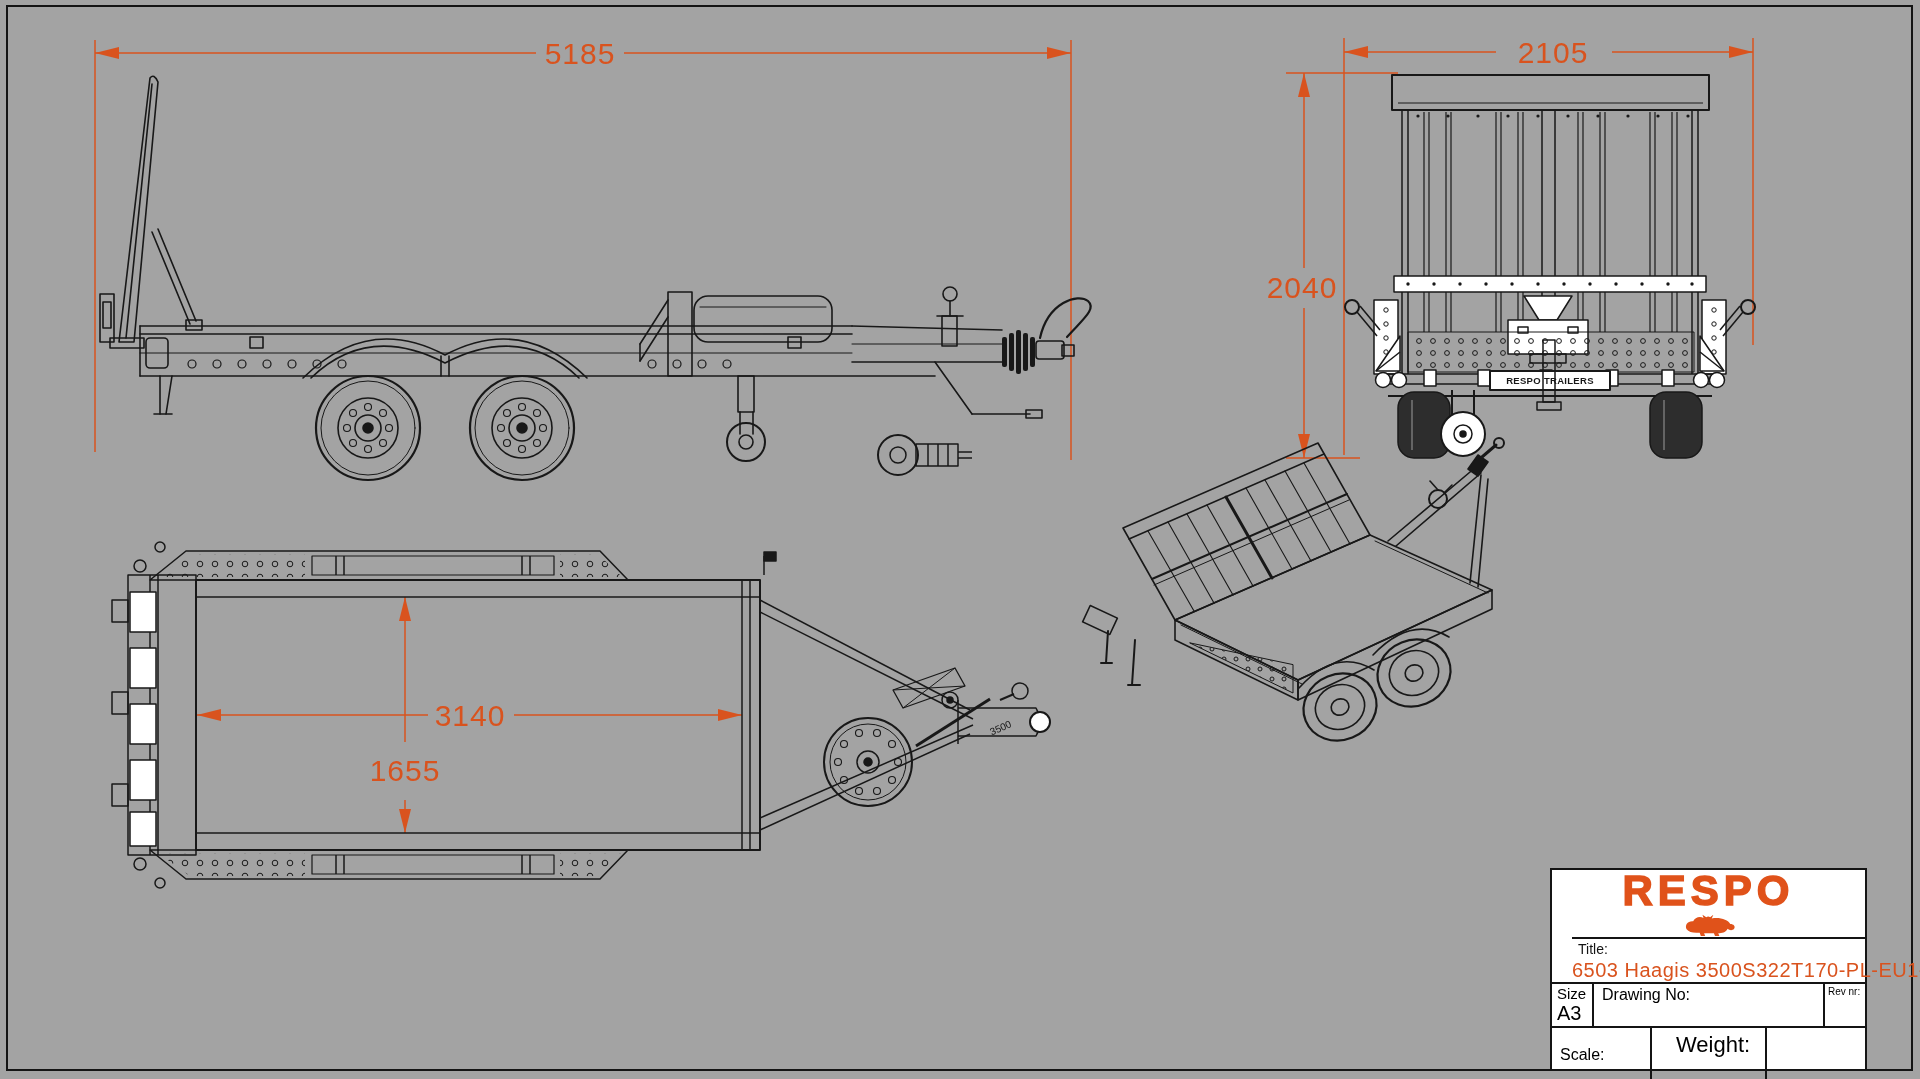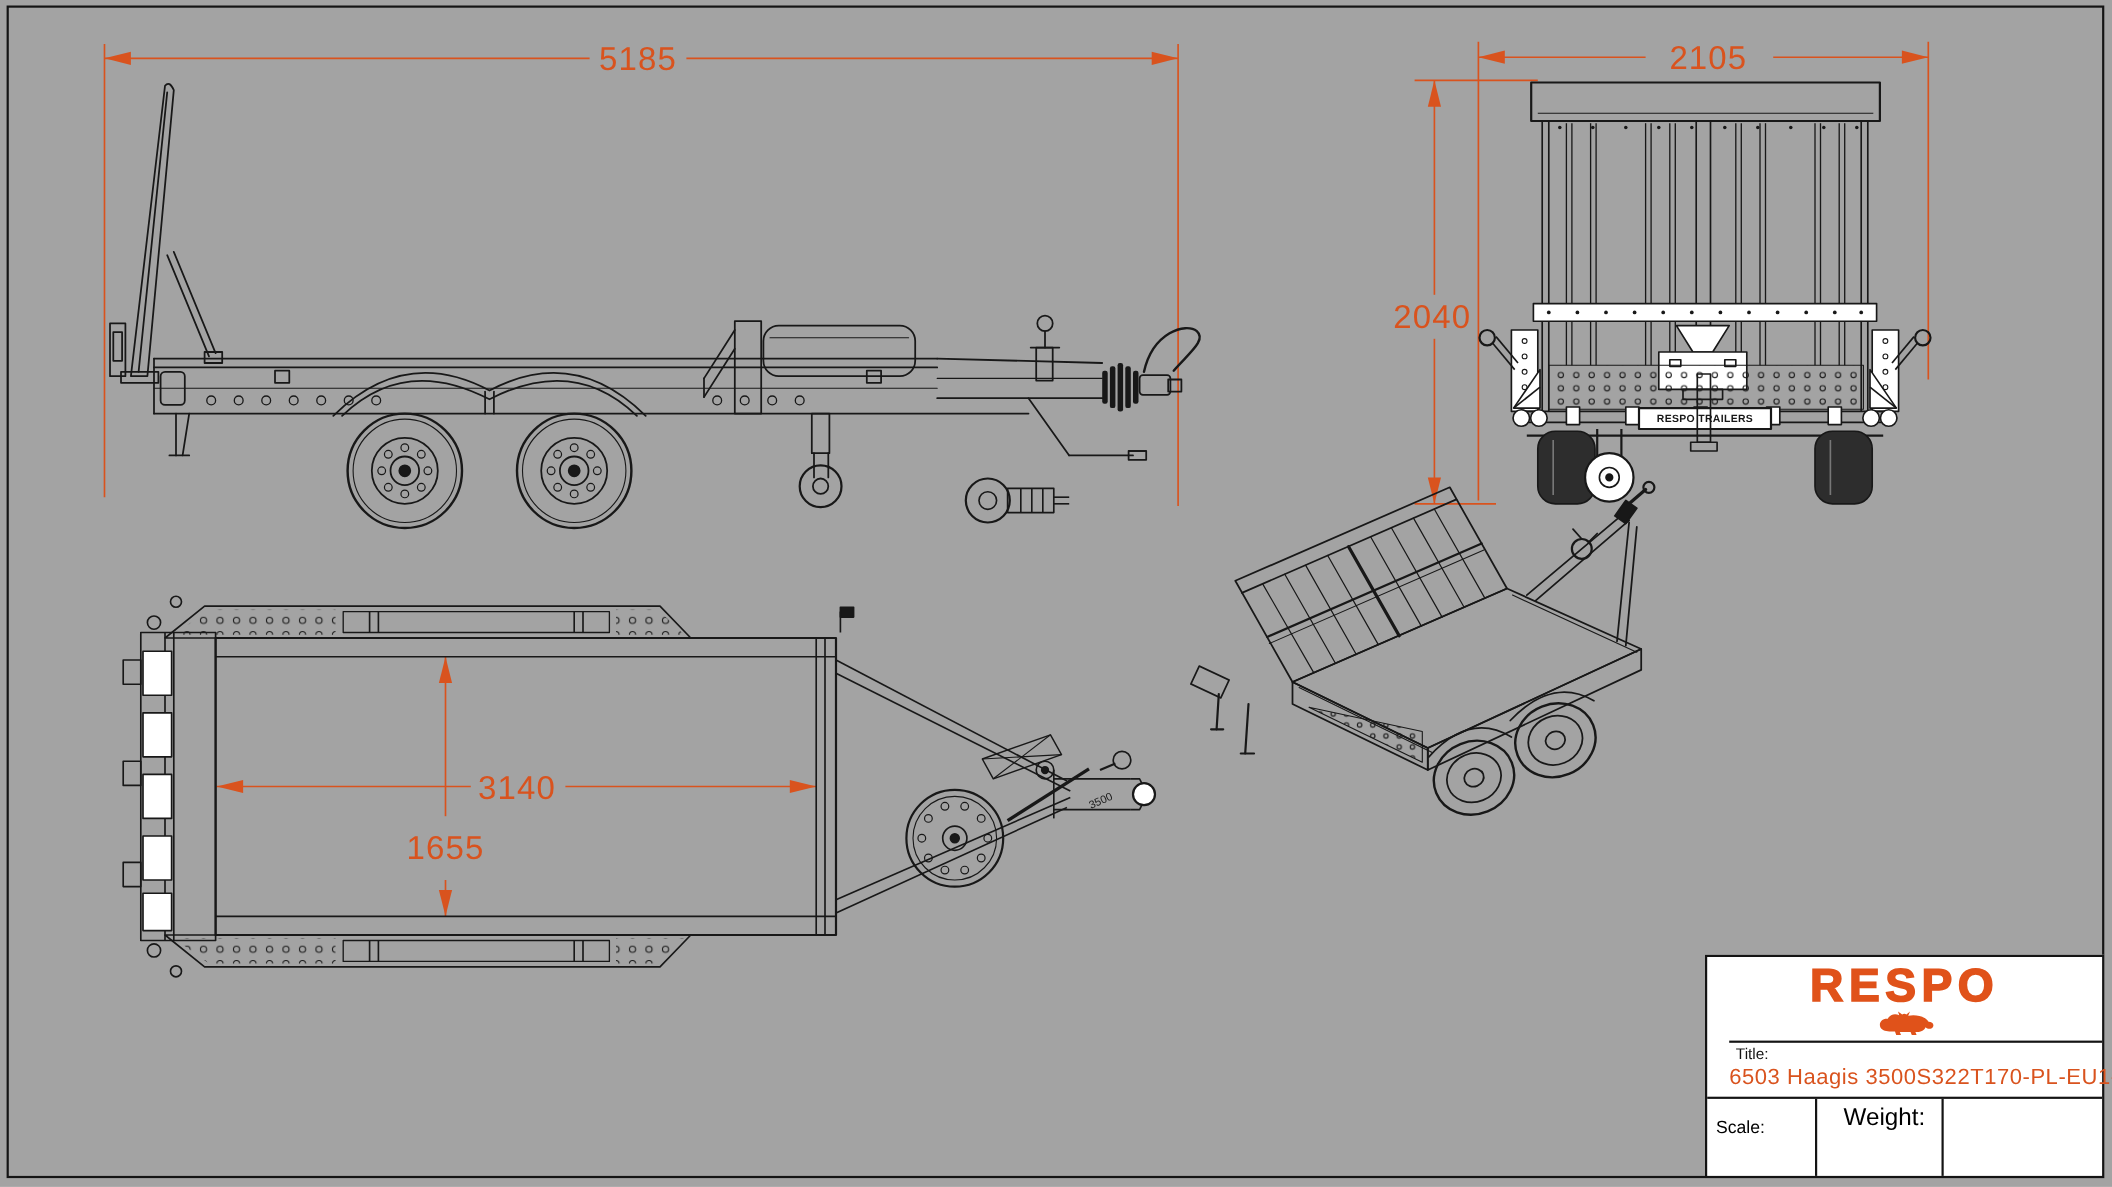--- a/index.html
+++ b/index.html
@@ -9,21 +9,21 @@
   .frame { position:absolute; left:6px; top:5px; width:1907px; height:1066px;
            border:2.5px solid #141414; }
   svg.view { position:absolute; overflow:visible; }
   .dimtxt { fill:#D9531E; font-size:30px; letter-spacing:1px; text-anchor:middle;
             font-family:"Liberation Sans", sans-serif; }
   .marktxt { fill:#181818; font-size:10px; text-anchor:middle; font-family:"Liberation Sans", sans-serif; }
   .bannertxt { fill:#181818; font-size:9.5px; font-weight:bold; letter-spacing:.3px;
                text-anchor:middle; font-family:"Liberation Sans", sans-serif; }
 
   
-  .title-block { position:absolute; left:1550px; top:868px; width:363px; height:203px;
+  .title-block { position:absolute; left:1550px; top:868px; width:317px; height:203px;
                  background:#fff; border:2px solid #141414; display:flex; flex-direction:column; }
   .tb-row { border-top:2px solid #141414; }
   .tb-logo-cell { height:76px; display:flex; flex-direction:column; align-items:center;
                   justify-content:center; gap:1px; }
   .tb-logo-text { font-size:42px; font-weight:900; letter-spacing:5px; color:#E0521A;
                   line-height:1; -webkit-text-stroke:1.5px #E0521A; }
   .tb-title-cell { height:51px; position:relative;margin-left:20px; }
   .tb-label { position:absolute; top:2px; left:6px; font-size:14px; color:#141414; }
   .tb-title-value { padding-top:20px; text-align:center; font-size:20px; color:#D9531E;
                     letter-spacing:.5px; white-space:nowrap; }
@@ -515,19 +515,27 @@
         <path fill="#E0521A" d="M14,30 C10,22 16,14 26,15 C29,8 38,5 45,9 L43,3 L50,8
                  C52,6 55,6 57,8 L63,3 L60,10 C74,7 90,12 94,20 C100,20 104,24 101,29
                  C98,33 92,32 89,29 C87,34 80,38 72,37 L74,42 L66,42 L64,37 L46,37
                  L48,42 L40,42 L38,36 C28,37 18,36 14,30 Z"></path>
       </svg>
     </div>
     <div class="tb-title-cell tb-row">
       <span class="tb-label">Title:</span>
       <div class="tb-title-value">6503 Haagis 3500S322T170-PL-EU1-TI</div>
     </div>
+    <div class="tb-row3 tb-row">
+      <div class="tb-size">
+        <span class="tb-size-label">Size</span>
+        <span class="tb-size-value">A3</span>
+      </div>
+      <div class="tb-drawno">Drawing No:</div>
+      <div class="tb-rev">Rev nr:</div>
+    </div>
     <div class="tb-row4 tb-row">
       <div class="tb-scale">Scale:</div>
       <div class="tb-weight">Weight:</div>
       <div class="tb-empty"></div>
     </div>
   </div>
 </div>
 
 </body></html>

